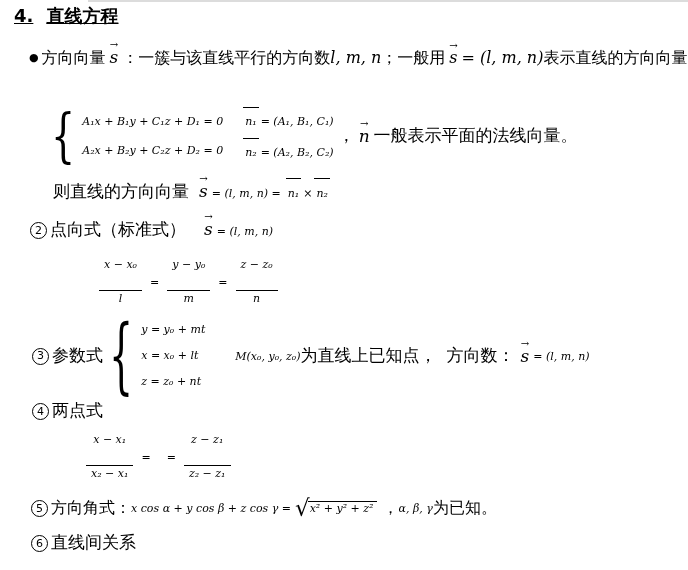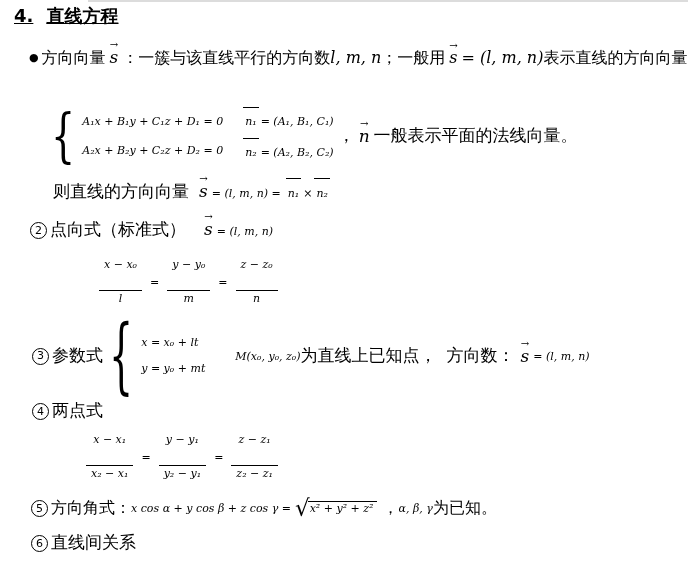--- a/index.html
+++ b/index.html
@@ -91,36 +91,37 @@
     <span class="frac math"><span class="fn">x − x₀</span><span class="fd">l</span></span><span class="math feq">=</span><span class="frac math"><span class="fn">y − y₀</span><span class="fd">m</span></span><span class="math feq">=</span><span class="frac math"><span class="fn">z − z₀</span><span class="fd">n</span></span>
   </div>
 
   <div class="line sys" style="top:316px;left:32px;height:80px;">
     <span class="cjk" style="display:inline-flex;align-items:center;">
       <span class="circled">3</span>
         <span>参数式</span>
     </span>
     <span class="brace brace3" style="margin-left:6px;">{</span>
     <span class="col rows26">
+      <span class="math">y = y₀ + mt</span>
       <span class="math">x = x₀ + lt</span>
-      <span class="math">y = y₀ + mt</span>
+      <span class="math">z = z₀ + nt</span>
     </span>
     <span class="math" style="margin-left:30px;">M(x₀, y₀, z₀)</span>
     <span class="cjk">为直线上已知点，</span>
     <span class="cjk" style="margin-left:10px;">方向数：</span>
     <span class="vec" style="margin-left:4px;"><span class="arr">→</span><span>s</span></span>
     <span class="math">= (l, m, n)</span>
   </div>
 
   <div class="line cjk" style="top:400px;left:32px;">
     <span class="circled">4</span><span>两点式</span>
   </div>
 
   <div class="line" style="top:434px;left:86px;">
-    <span class="frac math"><span class="fn">x − x₁</span><span class="fd">x₂ − x₁</span></span><span class="math feq">=</span><span class="frac math"><span class="fn">y − y₁</span><span class="fd">y₂ − y₁</span></span><span class="math feq">=</span><span class="frac math"><span class="fn">z − z₁</span><span class="fd">z₂ − z₁</span></span>
+    <span class="frac math"><span class="fn">x − x₁</span><span class="fd">x₂ − x₁</span></span><span class="math feq">=</span><span class="math feq">=</span><span class="frac math"><span class="fn">z − z₁</span><span class="fd">z₂ − z₁</span></span>
   </div>
 
   <div class="line" style="top:492px;left:31px;display:flex;align-items:center;height:32px;">
     <span class="circled">5</span>
       <span class="cjk-sm">方向角式：</span>
     <span class="math" style="margin-left:0;">x cos α + y cos β + z cos γ =</span>
     <span class="sqrt" style="margin-left:4px;"><span class="sign">√</span><span class="rd math">x² + y² + z²</span></span>
     <span class="cjk-sm" style="margin-left:6px;">，</span>
     <span class="math">α, β, γ</span>
     <span class="cjk-sm" style="margin-left:0;">为已知。</span>

